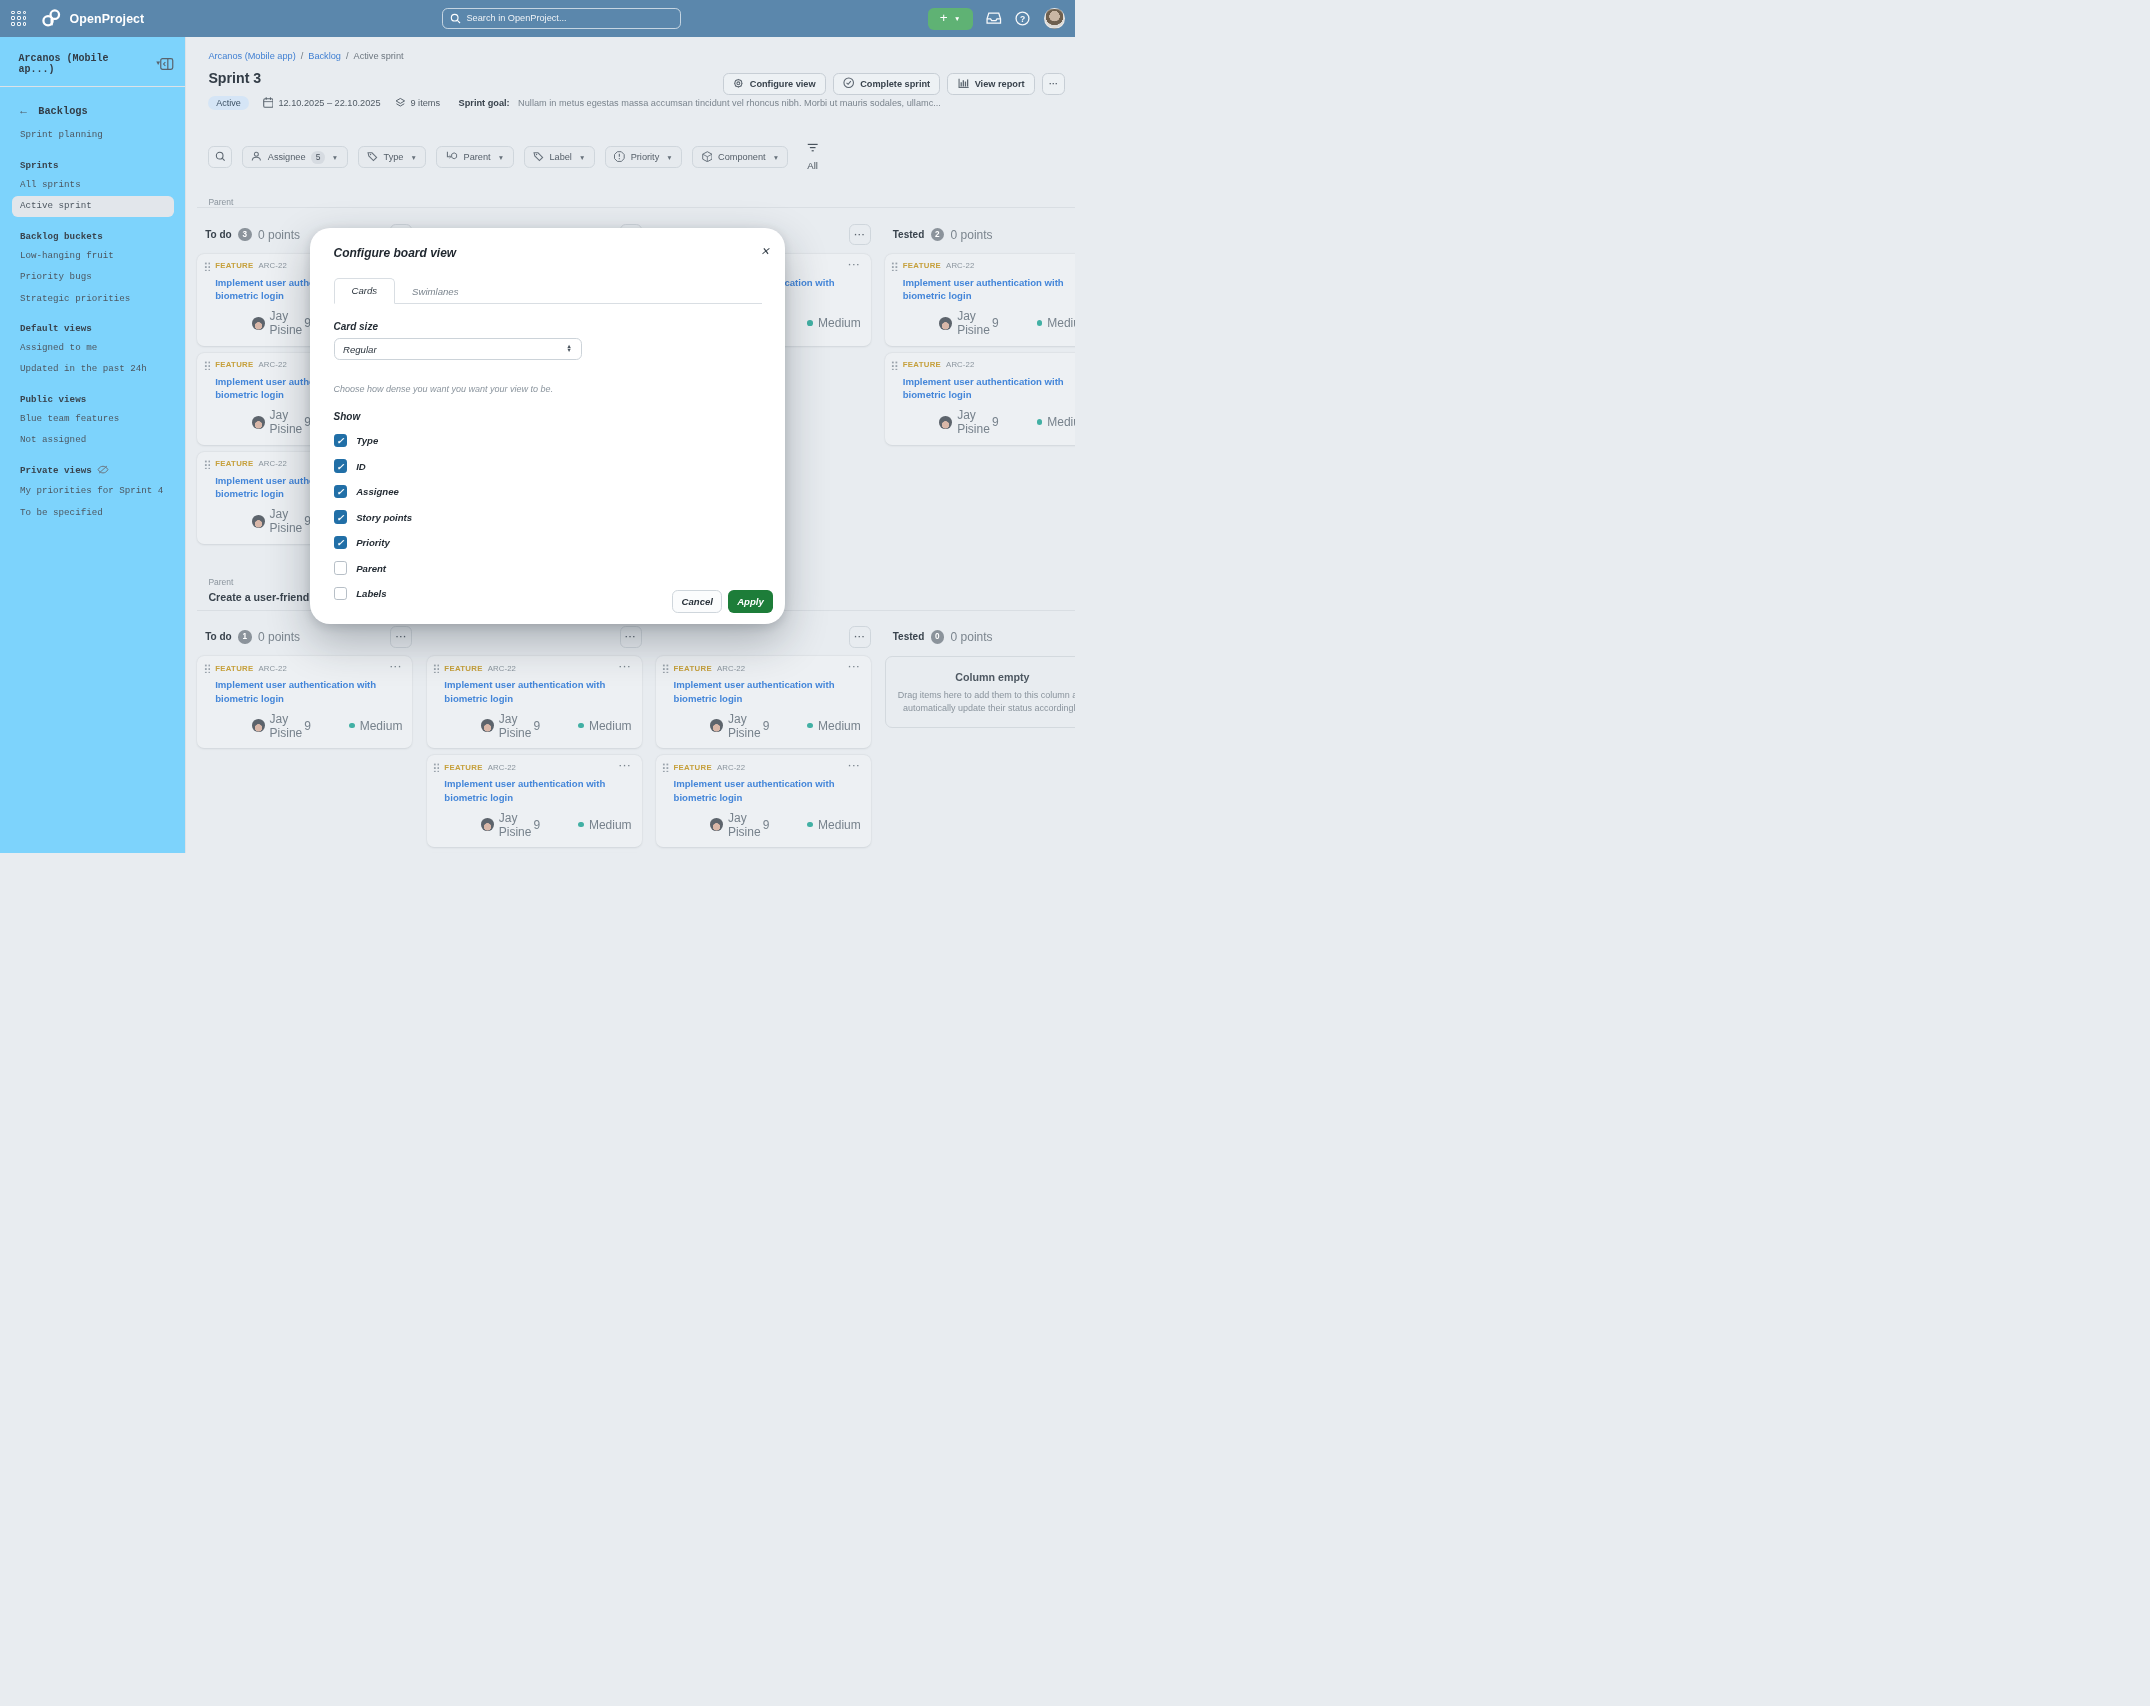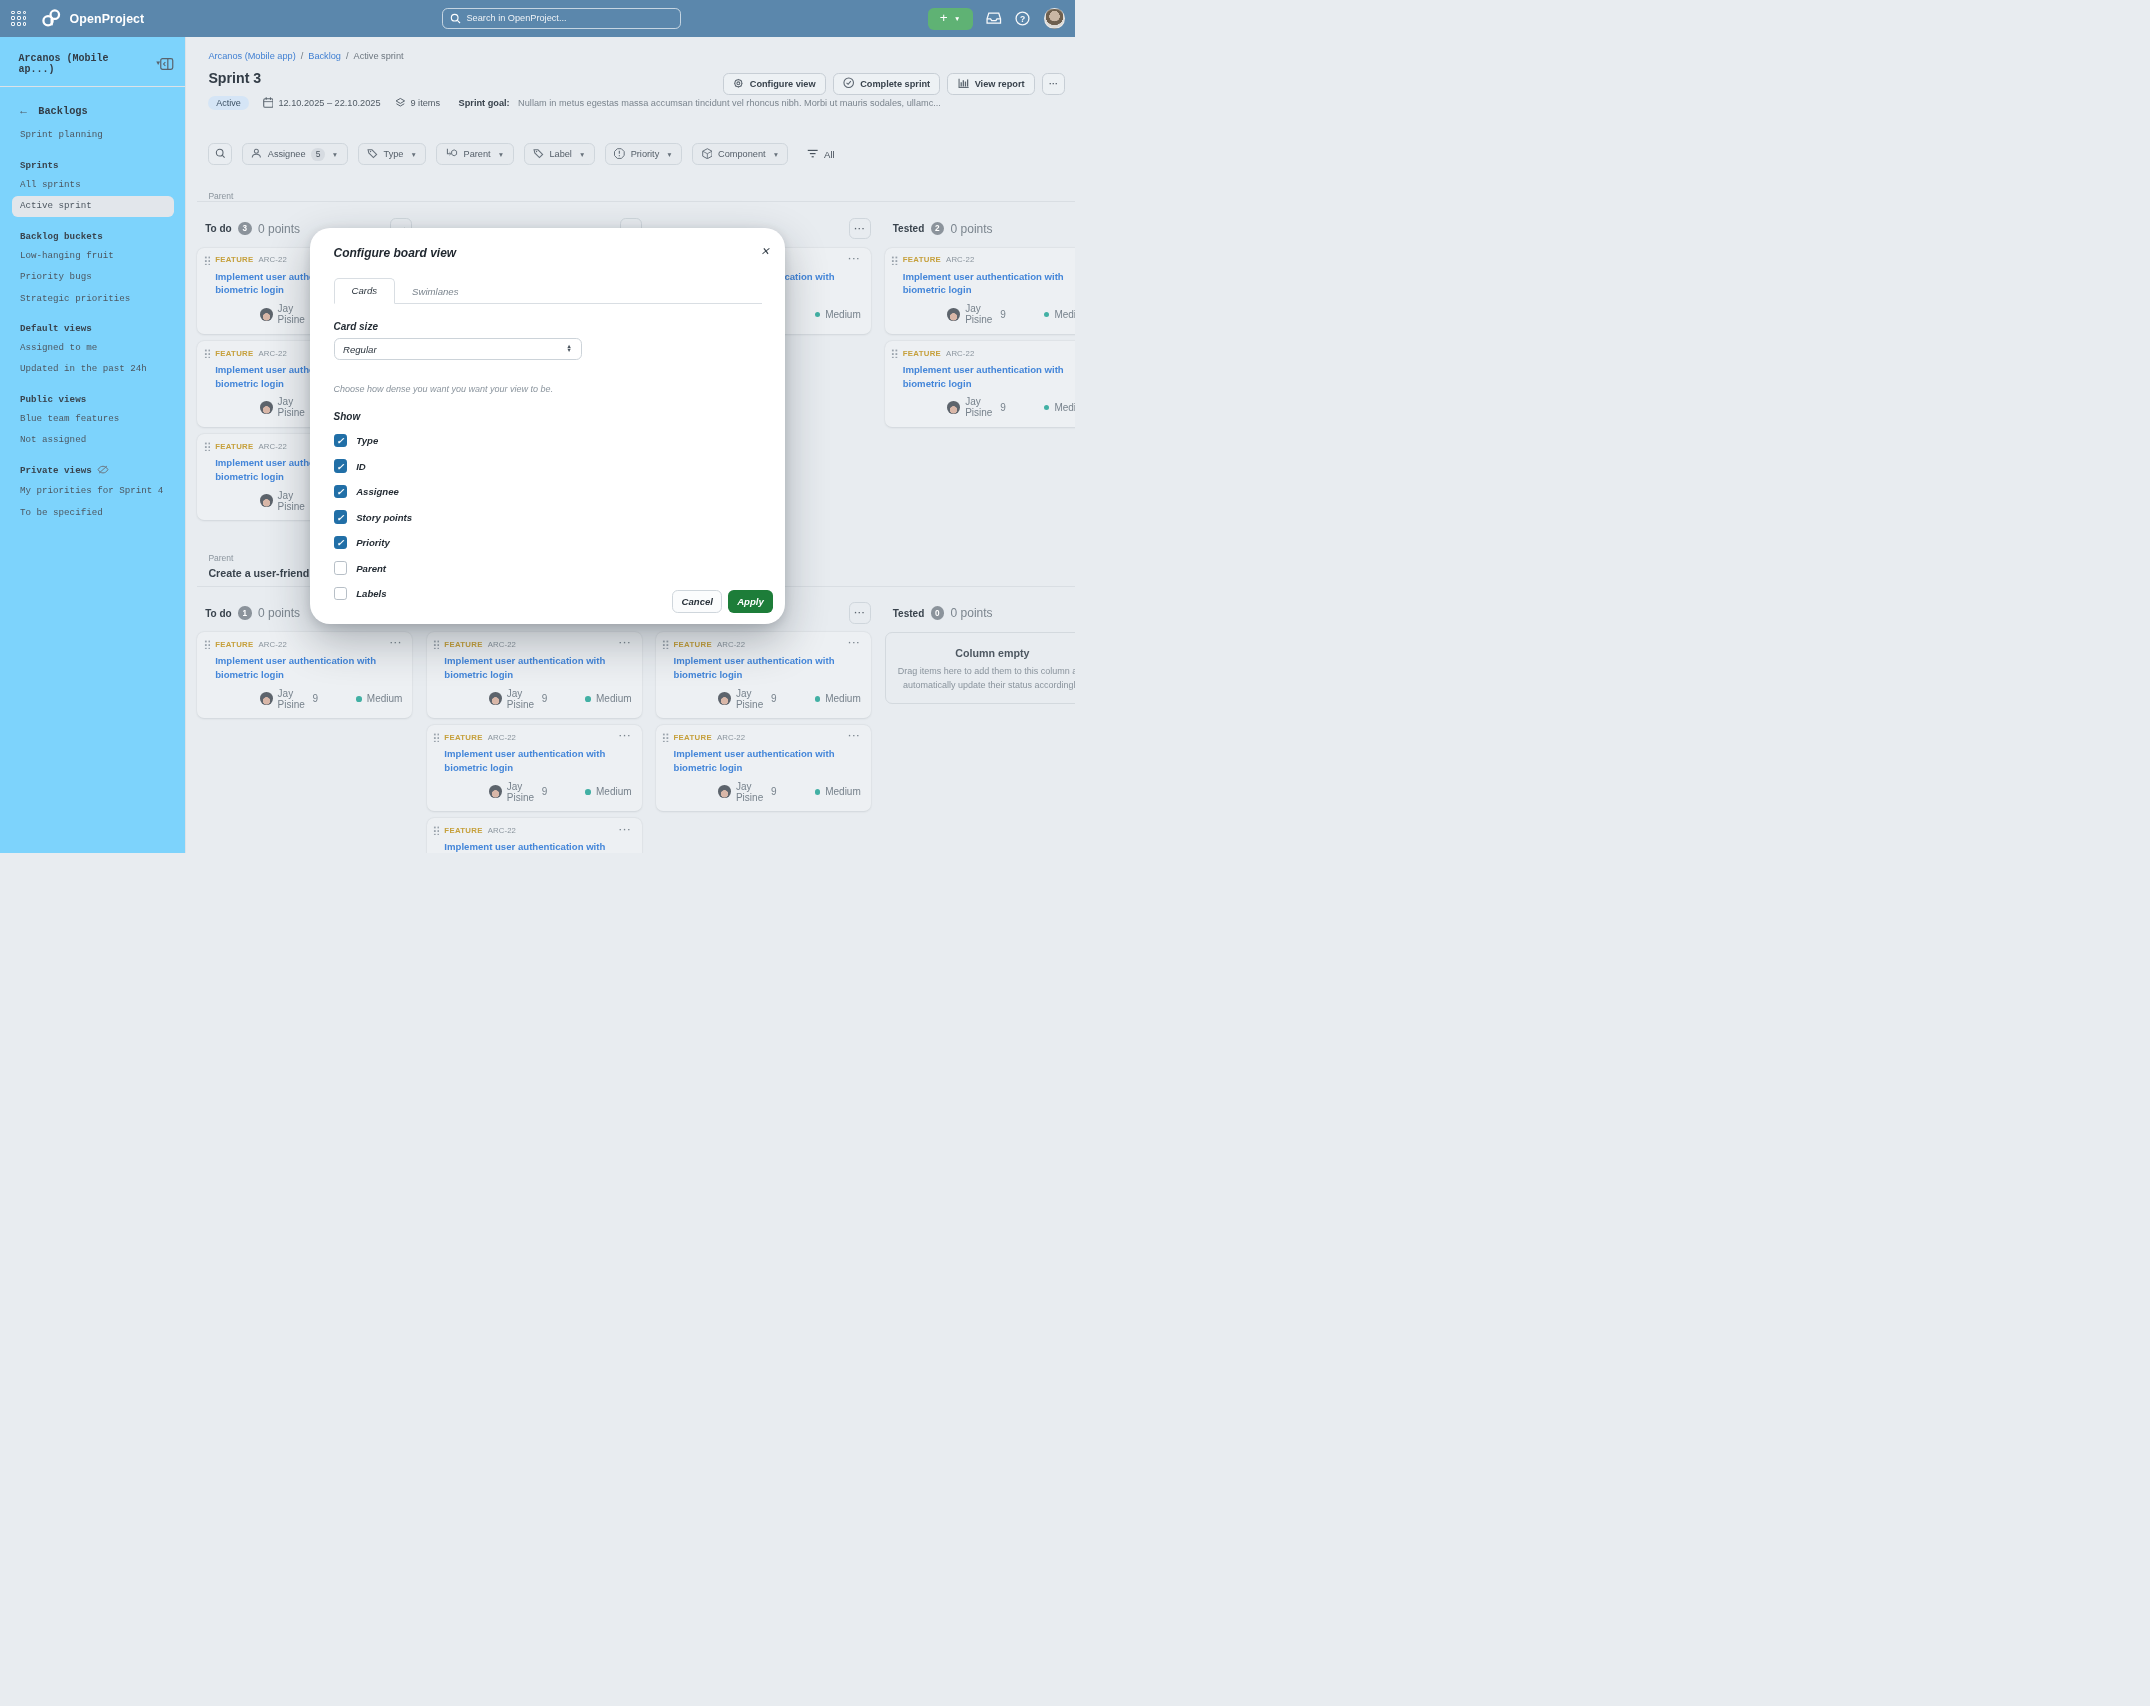--- a/index.html
+++ b/index.html
@@ -57,21 +57,21 @@
   .goal-label { font-weight:700; color:#39434d; margin-left:10px; }
   .goal-text { color:#7b858e; }
 
   
   .filters { display:flex; align-items:center; gap:10px; margin-top:33px; }
   .f-search { width:23.5px; height:22px; border:0.7px solid #cfd6dc; border-radius:5.7px; display:flex; align-items:center; justify-content:center; color:#5a646e; cursor:pointer; background:#e9edf1; }
   .f-pill { height:22px; border:0.7px solid #cfd6dc; background:#e6eaee; border-radius:5.7px; display:flex; align-items:center; gap:5.7px; padding:0 8.5px; color:#545e68; font-size:9.2px; cursor:pointer; }
   .f-pill svg { color:#67717b; }
   .f-count { background:#d6dbe1; border-radius:6.4px; min-width:13.5px; height:12.8px; display:flex; align-items:center; justify-content:center; font-size:8.5px; color:#49535d; padding:0 2.8px; }
   .f-caret { font-size:6.4px; color:#67717b; margin-left:1.4px; }
-  .f-all { display:flex; align-items:center; gap:5.7px; margin-left:8.5px; color:#49535d; font-size:9.6px; cursor:pointer; }
+  .f-all { display:flex; align-items:center; gap:5.7px; margin-left:8.5px; color:#49535d; font-size:9.6px; cursor:pointer;flex-direction:column; }
 
   
   .group { margin-top:0; }
   .g-head { margin-top:26px; }
   .g-label { font-size:8.5px; color:#8a949d; }
   .g-title { font-size:10.7px; font-weight:700; color:#39434d; margin-top:4.3px; padding-bottom:6.4px; }
   .g-rule { border-bottom:0.7px solid #d9dee3; margin-right:0; }
   .cols { display:flex; gap:14.2px; margin-top:0; }
   .col { width:215px; flex:0 0 215px; }
   .col-head { display:flex; align-items:center; gap:6.4px; height:21.3px; margin:15.6px 0 8.5px 0; padding-left:7.8px; }
@@ -79,21 +79,21 @@
   .col-count { width:13.5px; height:13.5px; border-radius:50%; background:#8b939b; color:#fff; font-size:8.2px; font-weight:700; display:flex; align-items:center; justify-content:center; }
   .col-points { font-size:12px; color:#7b858e; }
   .col-menu { margin-left:auto; width:22px; height:21.3px; border:0.7px solid #cfd6dc; border-radius:5.7px; display:flex; align-items:center; justify-content:center; color:#5a646e; font-weight:700; letter-spacing:0.7px; cursor:pointer; }
   .card { background:#edf0f3; border-radius:7.1px; box-shadow:0 0.7px 2.1px rgba(40,50,60,.10), 0 0 0 0.7px rgba(40,50,60,.02); padding:7.1px 10px 8.5px 6.4px; margin-bottom:7.1px; }
   .c-top { display:flex; align-items:center; gap:5px; }
   .drag { width:6.4px; height:10px; background-image:radial-gradient(circle, #99a2ab 0.9px, transparent 1.1px); background-size:3.6px 3.6px; background-position:0 0.7px; flex:0 0 6.4px; cursor:grab; }
   .c-type { font-size:7.8px; font-weight:700; letter-spacing:0.3px; color:#c6a03c; }
   .c-id { font-size:7.8px; color:#8a949d; letter-spacing:0.1px; }
   .c-menu { margin-left:auto; color:#7a848d; font-weight:700; letter-spacing:1.1px; font-size:9.2px; cursor:pointer; line-height:5.7px; }
   .c-title { display:block; color:#4486d9; font-size:9.6px; font-weight:600; line-height:13.5px; margin:5px 0 6.4px 11.4px; cursor:pointer; text-decoration:none; }
-  .c-bottom { display:flex; align-items:center; margin-left:8px; font-size:10px; color:#77828c;padding-left:48px; }
+  .c-bottom { display:flex; align-items:center; margin-left:0; font-size:12px; color:#77828c;padding-left:48px; }
   .c-av { width:12.8px; height:12.8px; border-radius:50%; background:radial-gradient(circle at 50% 68%, #d9b7a8 0 31%, #5d646c 36%); margin-right:5px; flex:0 0 12.8px; }
   .c-pts { margin-left:auto; margin-right:38px; }
   .c-prio { display:flex; align-items:center; gap:5px; }
   .c-dot { width:5.7px; height:5.7px; border-radius:50%; background:#42b0a4; }
   .empty-box { border:0.7px solid #d3d9de; border-radius:7.1px; padding:11.4px 10px; text-align:center; margin-top:0; }
   .empty-title { font-size:10.7px; font-weight:700; color:#4d5761; margin-top:2.8px; }
   .empty-text { font-size:9px; color:#8a949d; line-height:13.5px; margin-top:5.7px; }
 
   
   .modal { position:absolute; left:310px; top:228px; width:475px; height:396px; background:#fff; border-radius:20px; box-shadow:0 17px 43px rgba(25,35,45,.30), 0 2.8px 10px rgba(25,35,45,.14); z-index:100; padding:0 23.5px;font-style:italic; }

